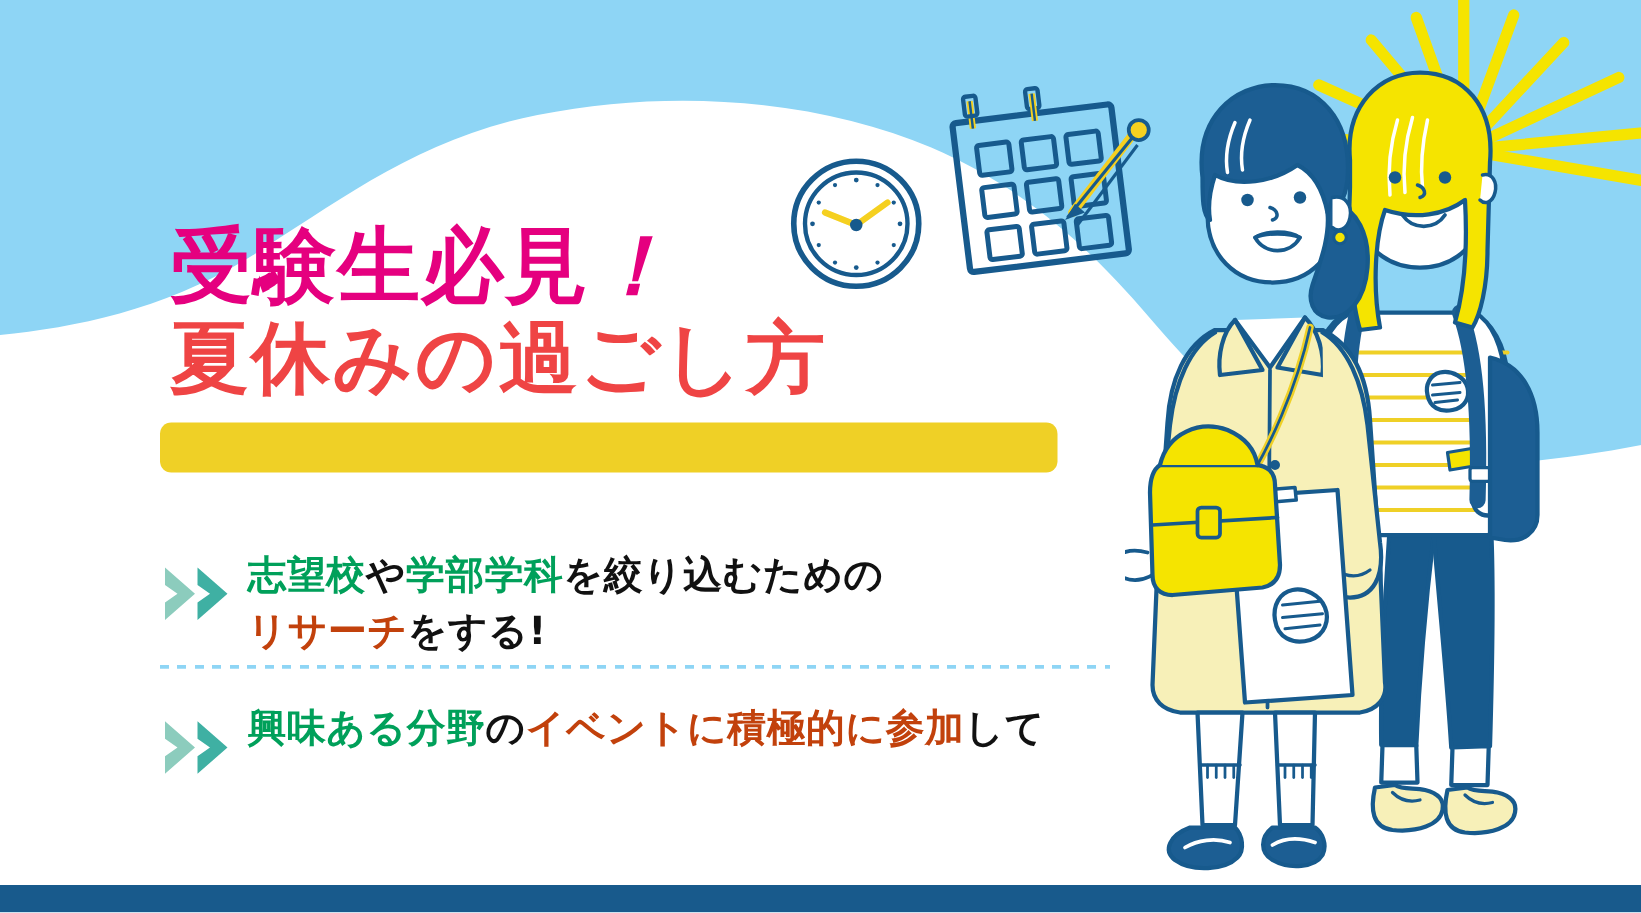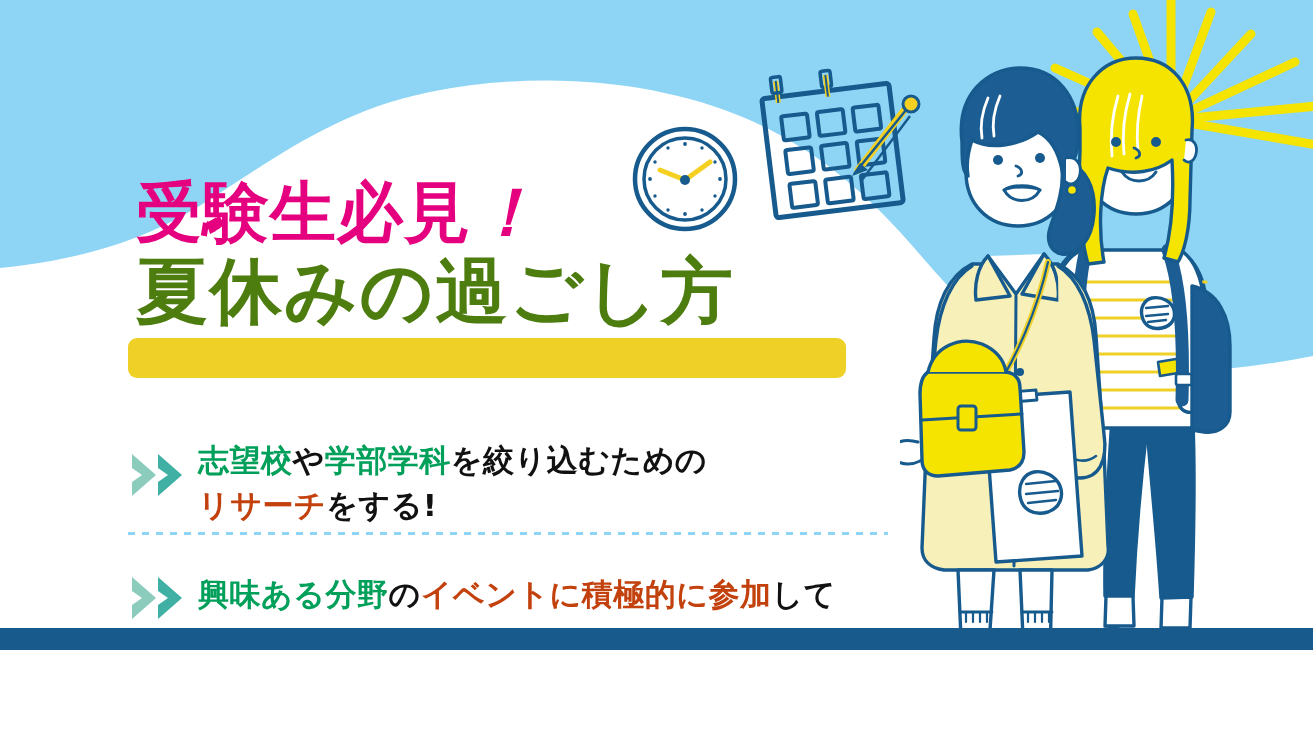--- a/index.html
+++ b/index.html
@@ -4,21 +4,21 @@
 <style>
   * { margin:0; padding:0; box-sizing:border-box; }
   html, body {
     width:1313px; height:730px;
     background:#ffffff;
     font-family:"DejaVu Sans", sans-serif;
     overflow:hidden;
   }
   #banner {
     position:relative;
-    width:1313px; height:650px;
+    width:1313px; height:730px;
     background:#ffffff;
     overflow:hidden;
   }
 
   
   .sky {
     position:absolute; left:0; top:0;
     width:1313px; height:710px;
     background:#8ED5F5;
   }
@@ -48,22 +48,22 @@
   }
   .title-hl {
     position:absolute; left:0; top:84px;
     width:718px; height:40px;
     background:#EFD026;
     border-radius:9px;
   }
   .title {
     position:absolute; left:8px; top:0;
     font-family:"DejaVu Sans", sans-serif;
-    font-size:72px; font-weight:bold;
-    color:#4d7c0f;
+    font-size:63px; font-weight:bold;
+    color:#ef4444;
     letter-spacing:2px;
     white-space:nowrap;
     line-height:1.05;
   }
 
   
   .bullets { position:absolute; left:128px; top:428px; width:760px; }
   .bullet-row {
     position:relative;
     display:flex;
@@ -191,21 +191,21 @@
         <div>
           <span class="g">志望校</span><span class="k">や</span><span class="g">学部学科</span><span class="k">を絞り込むための</span>
         </div>
         <div>
           <span class="p">リサーチ</span><span class="k">をする!</span>
         </div>
       </div>
       <div class="dotline d1"></div>
     </div>
 
-    <div class="bullet-row" style="padding-top:20px;align-items:center;">
+    <div class="bullet-row" style="padding-top:20px;">
       <svg class="chev" viewBox="0 0 62 62">
         <path d="M4 10 L28 31 L4 52 L4 38 L14 31 L4 24 Z" fill="#8CCCBD"></path>
         <path d="M30 10 L54 31 L30 52 L30 38 L40 31 L30 24 Z" fill="#3FB0A3"></path>
       </svg>
       <div class="btext">
         <div>
           <span class="g">興味ある分野</span><span class="k">の</span><span class="p">イベントに積極的に参加</span><span class="k">して</span>
         </div>
       </div>
 

